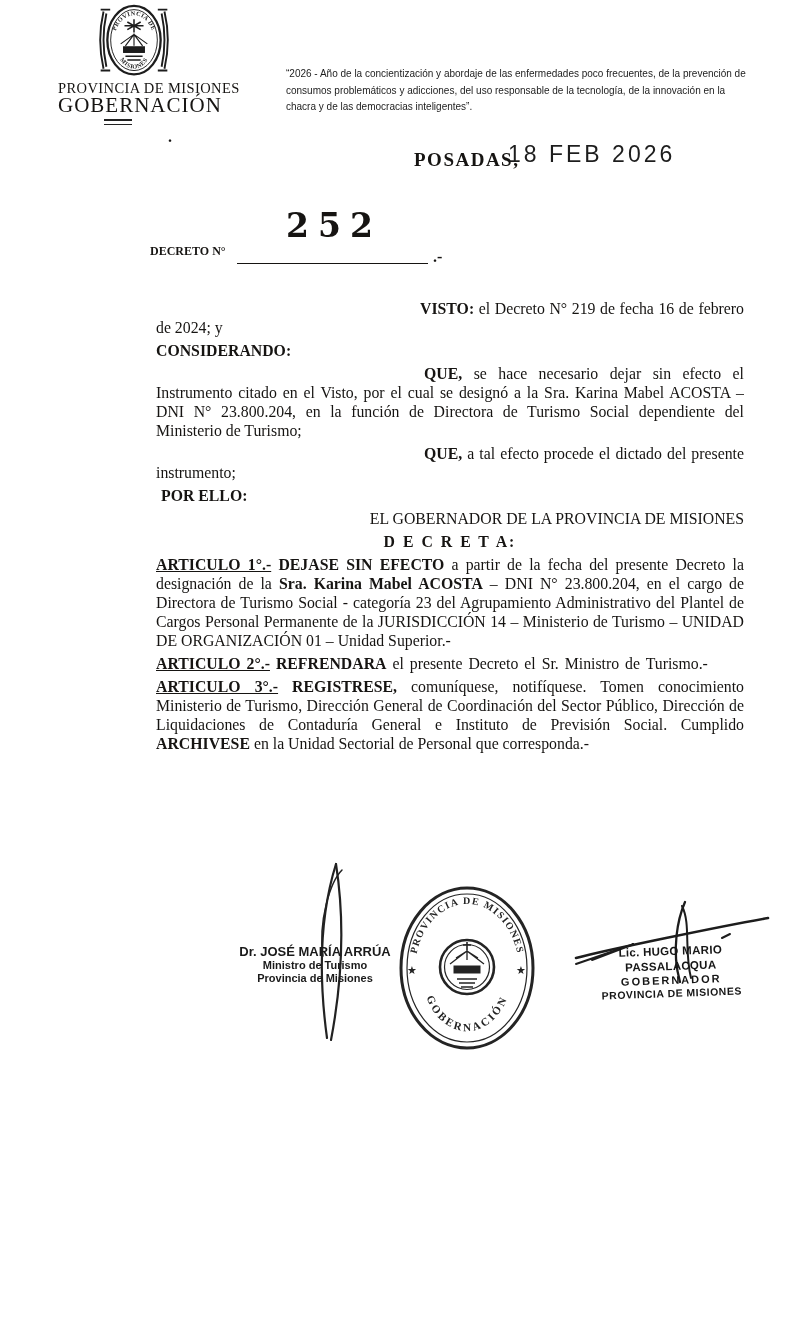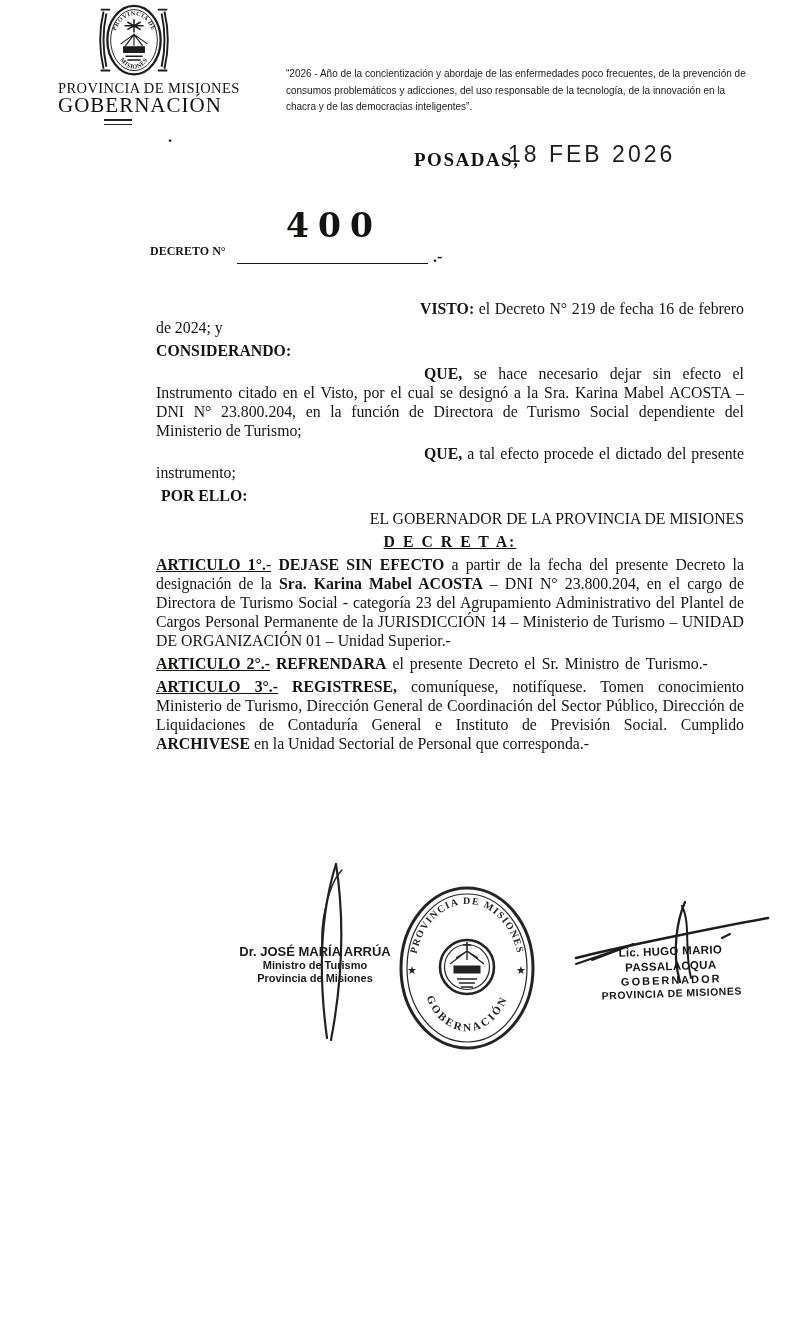--- a/index.html
+++ b/index.html
@@ -41,21 +41,21 @@
   .doc-body{position:absolute;left:152px;top:295px;width:596px;
         font-size:15.8px;line-height:19px;text-align:justify;}
   .doc-body p{margin:4px;}
   .p-visto{text-indent:264px;}
   .p-considerando{margin-top:16px;font-weight:bold;}
   .p-que1{margin-top:4px;text-indent:268px;}
   .p-que2{margin-top:6px;text-indent:268px;}
   .p-porello{margin-top:31px;font-weight:bold;padding-left:5px;}
   .p-gov{margin-top:11px;text-align:right;font-weight:normal;}
   .p-decreta{margin-top:1px;text-align:center;font-weight:bold;letter-spacing:2px;}
-  .p-decreta span{text-decoration:underline;}
+  .p-decreta span{}
   .p-art1{margin-top:19px;}
   .p-art2{margin-top:21px;word-spacing:2px;}
   .p-art3{margin-top:19px;}
   .art-head{font-weight:bold;text-decoration:underline;}
   .b{font-weight:bold;}
   
   .sig-left-svg{position:absolute;left:290px;top:860px;width:82px;height:182px;}
   .sig-left-text{position:absolute;left:233px;top:944px;width:164px;text-align:center;
         font-family:"Liberation Sans", sans-serif;font-weight:bold;color:#1a1a1a;}
   .sig-left-text .nm{font-size:13px;line-height:15px;}
@@ -104,21 +104,21 @@
   <div class="org1">PROVINCIA DE MISIONES</div>
   <div class="org2">GOBERNACIÓN</div>
   <div class="org-rule"></div>
 
   <div class="motto">“2026 - Año de la concientización y abordaje de las enfermedades poco frecuentes, de la prevención de consumos problemáticos y adicciones, del uso responsable de la tecnología, de la innovación en la chacra y de las democracias inteligentes”.</div>
   <div class="stray-dot">.</div>
 
   <div class="city">POSADAS,</div>
   <div class="stamp">18 FEB 2026</div>
 
-  <div class="decree-number">400</div>
+  <div class="decree-number">252</div>
   <div class="decree-label">DECRETO N°</div>
   <div class="decree-rule"></div>
   <div class="decree-suffix">.-</div>
 
   <div class="doc-body">
 
     <p class="p-visto"><span class="b">VISTO:</span><span> el Decreto N° 219 de fecha 16 de febrero de 2024; y</span></p>
 
     <p class="p-considerando">CONSIDERANDO:</p>
 

